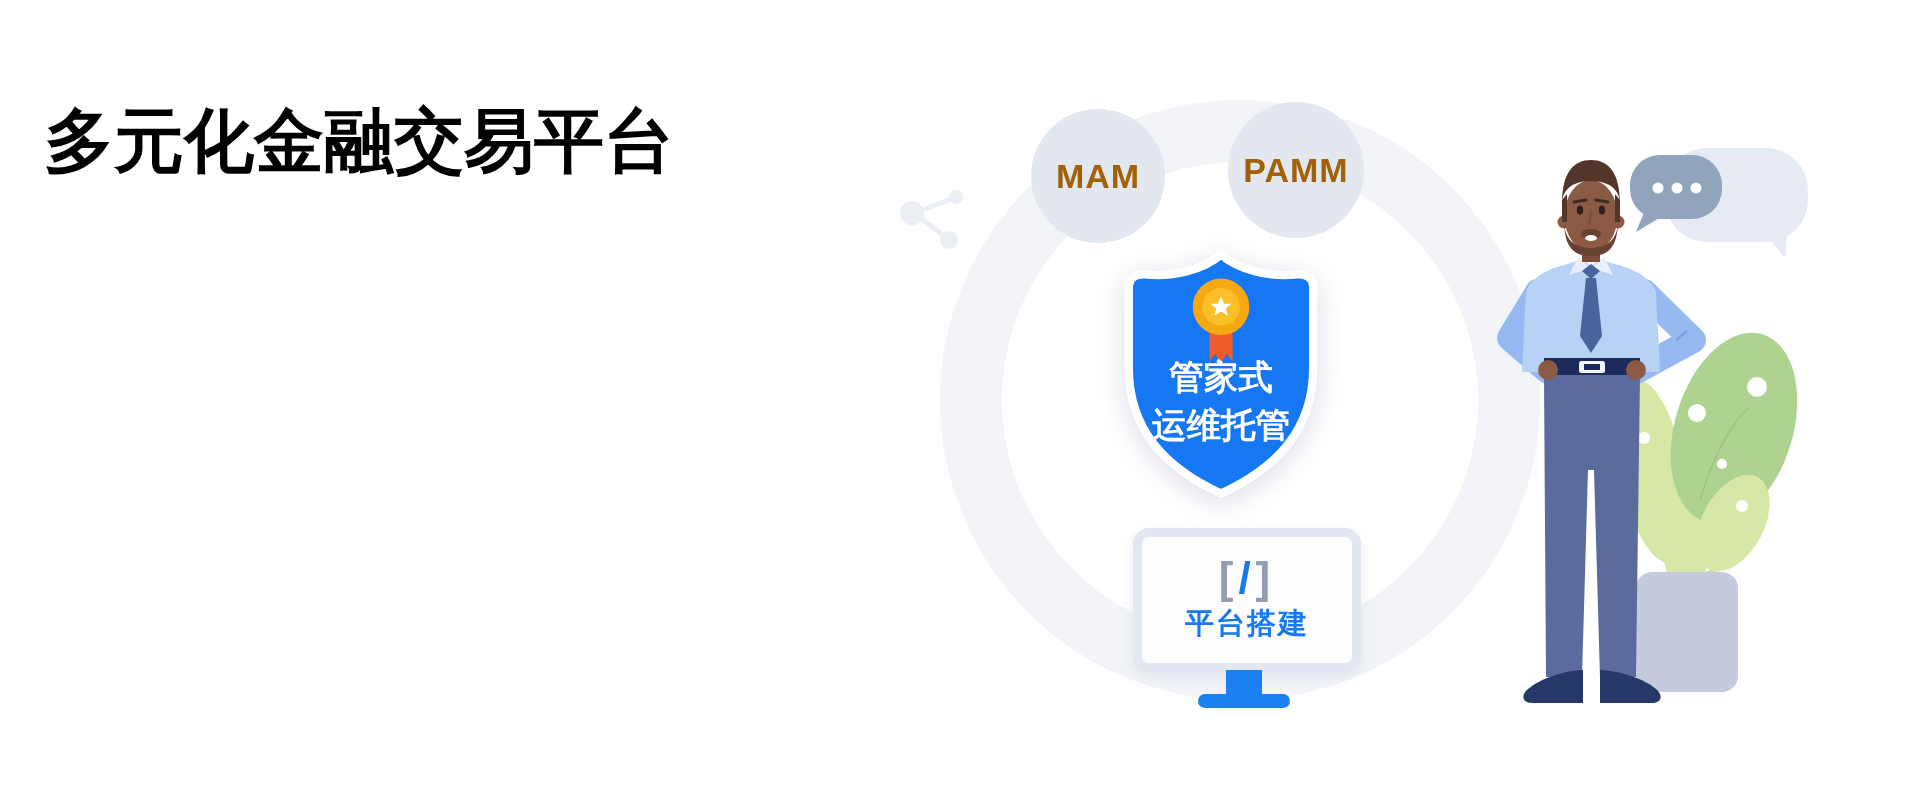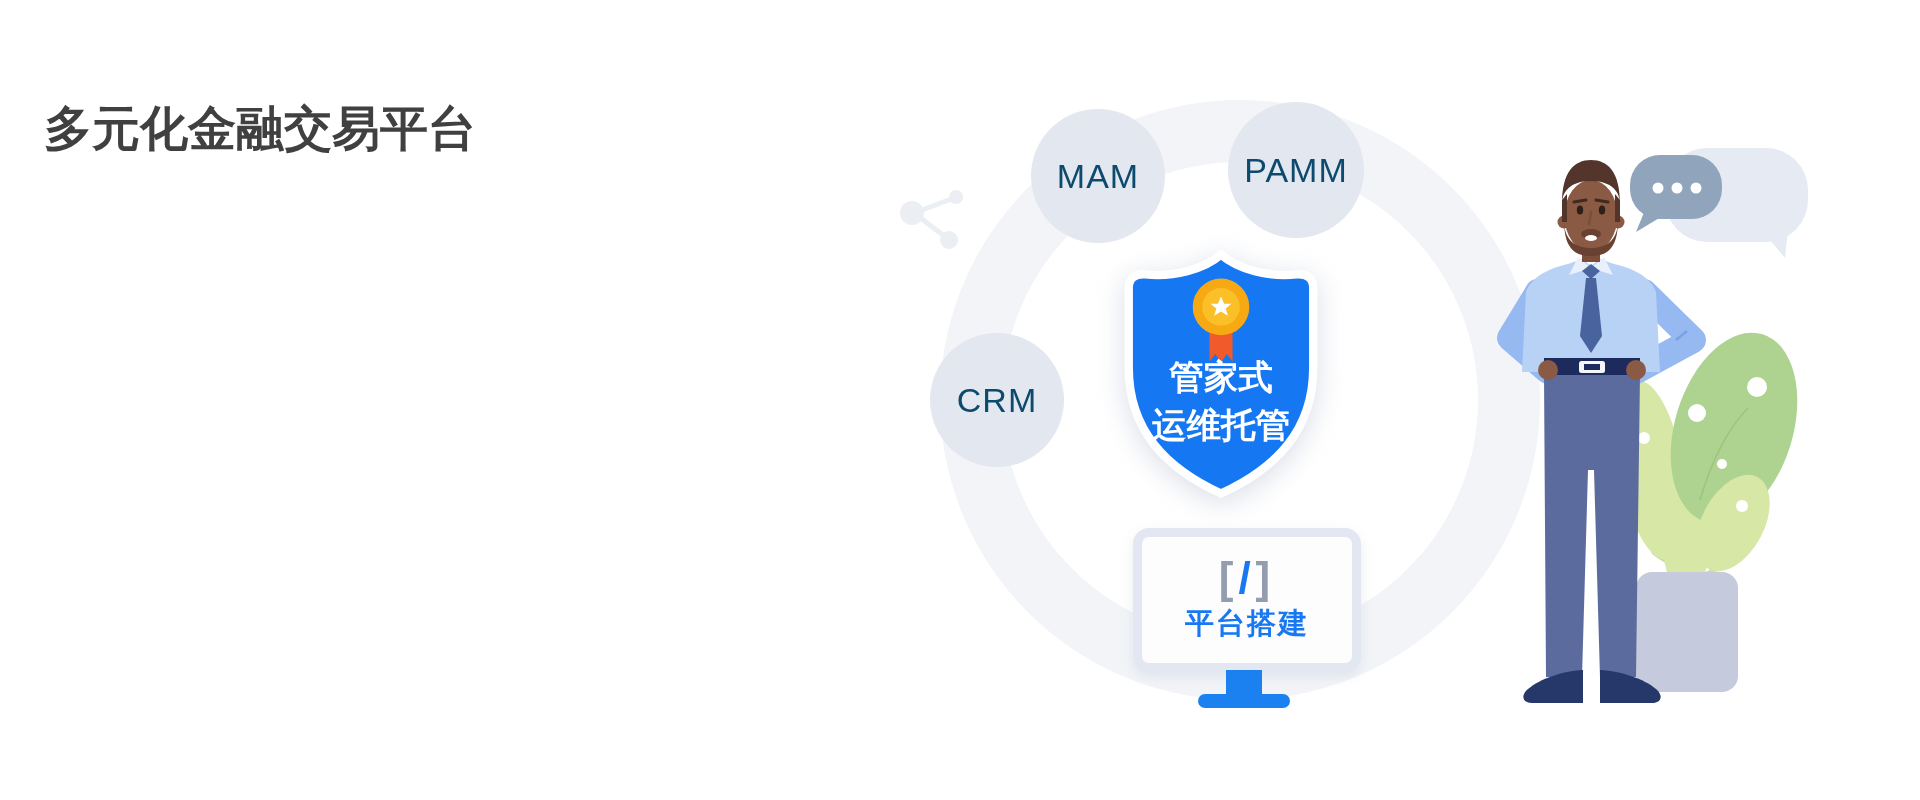--- a/index.html
+++ b/index.html
@@ -7,40 +7,40 @@
   body {
     background:#ffffff;
     font-family:"Liberation Sans","DejaVu Sans",sans-serif;
     position:relative;
   }
   .stage { position:absolute; inset:0; }
 
   
   .hero-title {
     position:absolute; left:44px; top:103px;
-    font-size:48px; font-weight:900; color:#404040;
+    font-size:70px; font-weight:900; color:#000000;
     letter-spacing:0px; line-height:1.1; white-space:nowrap;
   }
 
   
   .cycle-ring {
     position:absolute; left:940px; top:100px;
     width:600px; height:600px; border-radius:50%;
     border:62px solid #f2f4f8;
   }
 
   
   .molecule { position:absolute; left:890px; top:185px; }
 
   
   .node {
     position:absolute; border-radius:50%;
     background:#e3e7ef;
     display:flex; align-items:center; justify-content:center;
-    color:#0c4a6e; font-size:34px; font-weight:400; letter-spacing:1px;
+    color:#a16207; font-size:34px; font-weight:700; letter-spacing:1px;
   }
   .node-mam  { left:1031px; top:109px; width:134px; height:134px; }
   .node-pamm { left:1228px; top:102px; width:136px; height:136px; }
   .node-crm  { left:930px;  top:333px; width:134px; height:134px; }
   .node-srv  { left:1417px; top:339px; width:132px; height:132px; font-size:32px; }
 
   
   .shield-wrap { position:absolute; left:1116px; top:244px; }
   .shield-wrap svg { filter:drop-shadow(0 6px 14px rgba(150,160,185,0.35)); }
 
@@ -84,23 +84,20 @@
     <circle cx="22" cy="28" r="12" fill="#ebeef3"></circle>
     <circle cx="66" cy="12" r="7" fill="#ebeef3"></circle>
     <circle cx="59" cy="55" r="9" fill="#ebeef3"></circle>
   </svg>
 
   <div class="node node-mam">
     <span>MAM</span>
   </div>
   <div class="node node-pamm">
     <span>PAMM</span>
-  </div>
-  <div class="node node-crm">
-    <span>CRM</span>
   </div>
 
   <svg class="svg-abs" style="left:1600px; top:320px;" width="240" height="390" viewBox="0 0 240 390">
     <path d="M110,253 C112,230 118,210 133,200" stroke="#c9ddb0" stroke-width="2.5" fill="none"></path>
     <path d="M86,253 C74,246 60,240 52,232" stroke="#c9ddb0" stroke-width="2.5" fill="none"></path>
     <path d="M102,254 C108,252 120,250 131,246" stroke="#c9ddb0" stroke-width="2.5" fill="none"></path>
     <ellipse cx="52" cy="150" rx="31" ry="90" fill="#d7e7a5" transform="rotate(-9 52 150)"></ellipse>
     <circle cx="44" cy="118" r="6" fill="#ffffff"></circle>
     <ellipse cx="90" cy="205" rx="27" ry="66" fill="#d7e7a5" transform="rotate(6 90 205)"></ellipse>
     <ellipse cx="134" cy="108" rx="59" ry="98" fill="#aed390" transform="rotate(17 134 108)"></ellipse>

